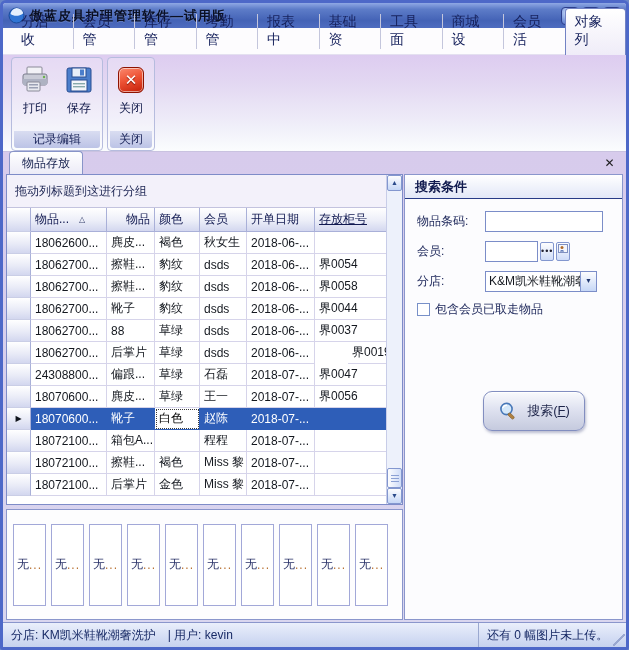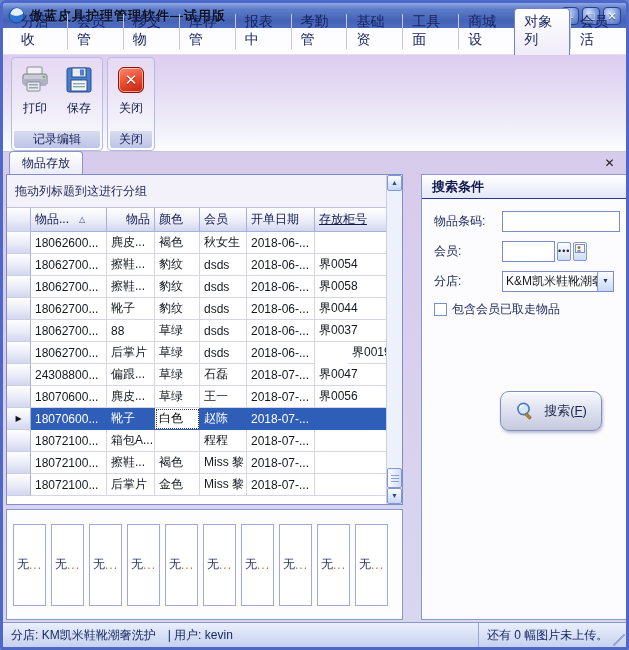--- a/index.html
+++ b/index.html
@@ -53,21 +53,21 @@
 
   
   .content { flex:1 1 auto; background:linear-gradient(180deg,#d7cbec,#d9d6ef); padding:0 3px; position:relative; }
   .doc-tab-row { height:22px; display:flex; align-items:flex-end; padding-left:3px; position:relative; }
   .doc-tab { background:linear-gradient(180deg,#ffffff,#ecebf7); border:1px solid #8894c8; border-bottom:none;
     border-radius:4px 4px 0 0; font-size:12px; color:#15204e; padding:3px 12px 2px 12px; }
   .content-close { position:absolute; right:6px; top:4px; width:15px; height:15px; font-size:12px;
     font-weight:bold; color:#1a1a1a; text-align:center; line-height:14px; cursor:default; }
   .content-close::before { content:"✕"; }
 
-  .main-row { display:flex; gap:18px; height:446px; }
+  .main-row { display:flex; gap:1px; height:446px; }
   .left-col { width:397px; flex:0 0 397px; display:flex; flex-direction:column; }
 
   .grid-panel { height:331px; flex:0 0 331px; background:#ffffff; border:1px solid #7e8cc8; display:flex; }
   .grid-inner { flex:1 1 auto; display:flex; flex-direction:column; overflow:hidden; }
   .group-band { height:33px; flex:0 0 33px; background:#f3f1fa; border-bottom:1px solid #c3c3de;
     font-size:12px; color:#1c2452; display:flex; align-items:center; padding-left:8px; }
   .ghead { display:flex; height:24px; flex:0 0 24px; }
   .hcell { background:linear-gradient(180deg,#ffffff 0%,#eceef8 55%,#d3d7ef 100%);
     border-right:1px solid #a9b0d8; border-bottom:1px solid #a9b0d8;
     font-size:12px; color:#101850; display:flex; align-items:center; padding:0 4px; cursor:default; }
@@ -150,29 +150,28 @@
     </svg>
     <div class="title-text" data-name="window-title">傲蓝皮具护理管理软件—试用版</div>
     <div class="winbtn" data-name="minimize-button"></div>
     <div class="winbtn" data-name="maximize-button"></div>
     <div class="winbtn" data-name="close-button"></div>
   </div>
 
   <div class="tabstrip" id="ribbonTabs" data-name="ribbon-tab-bar">
       <div class="rtab" data-name="ribbon-tab-分店收">分店收</div>
       <div class="rtab" data-name="ribbon-tab-会员管">会员管</div>
-      <div class="rtab" data-name="ribbon-tab-移交物">移交物</div>
       <div class="rtab" data-name="ribbon-tab-库存管">库存管</div>
+      <div class="rtab" data-name="ribbon-tab-考勤管">考勤管</div>
       <div class="rtab" data-name="ribbon-tab-报表中">报表中</div>
-      <div class="rtab" data-name="ribbon-tab-考勤管">考勤管</div>
       <div class="rtab" data-name="ribbon-tab-基础资">基础资</div>
       <div class="rtab" data-name="ribbon-tab-工具面">工具面</div>
       <div class="rtab" data-name="ribbon-tab-商城设">商城设</div>
+      <div class="rtab" data-name="ribbon-tab-会员活">会员活</div>
       <div class="rtab active" data-name="ribbon-tab-对象列">对象列</div>
-      <div class="rtab" data-name="ribbon-tab-会员活">会员活</div>
     </div>
 
   <div class="ribbon" id="ribbonGroups" data-name="toolbar-ribbon">
       <div class="rgroup" data-name="toolbar-group-记录编辑">
         <div class="btns" data-name="toolbar-group-buttons">
           <div class="tbtn" data-name="printer-button">
             <div class="ticon" data-name="printer-icon">
               <svg width="32" height="32" viewBox="0 0 32 32">
                 <rect x="8" y="3" width="15" height="9" rx="1" fill="#f2f2f6" stroke="#8a8a98"></rect>
                 <rect x="4" y="10" width="24" height="11" rx="2" fill="#c9cbd6" stroke="#7a7c8c"></rect>

